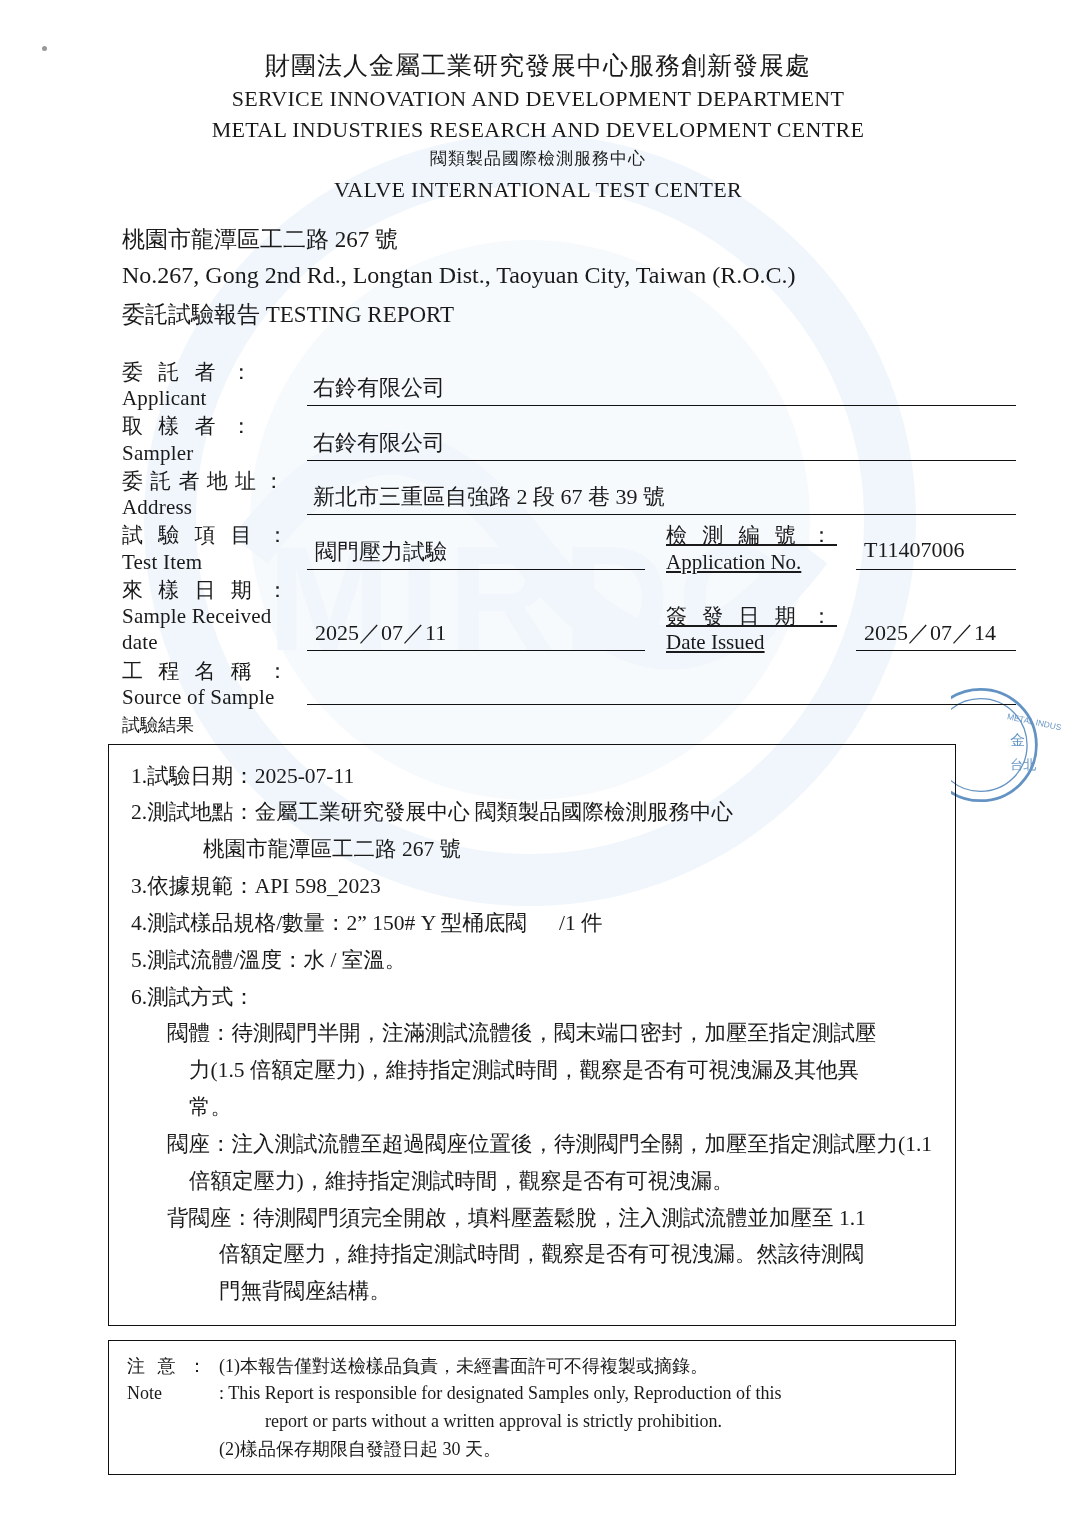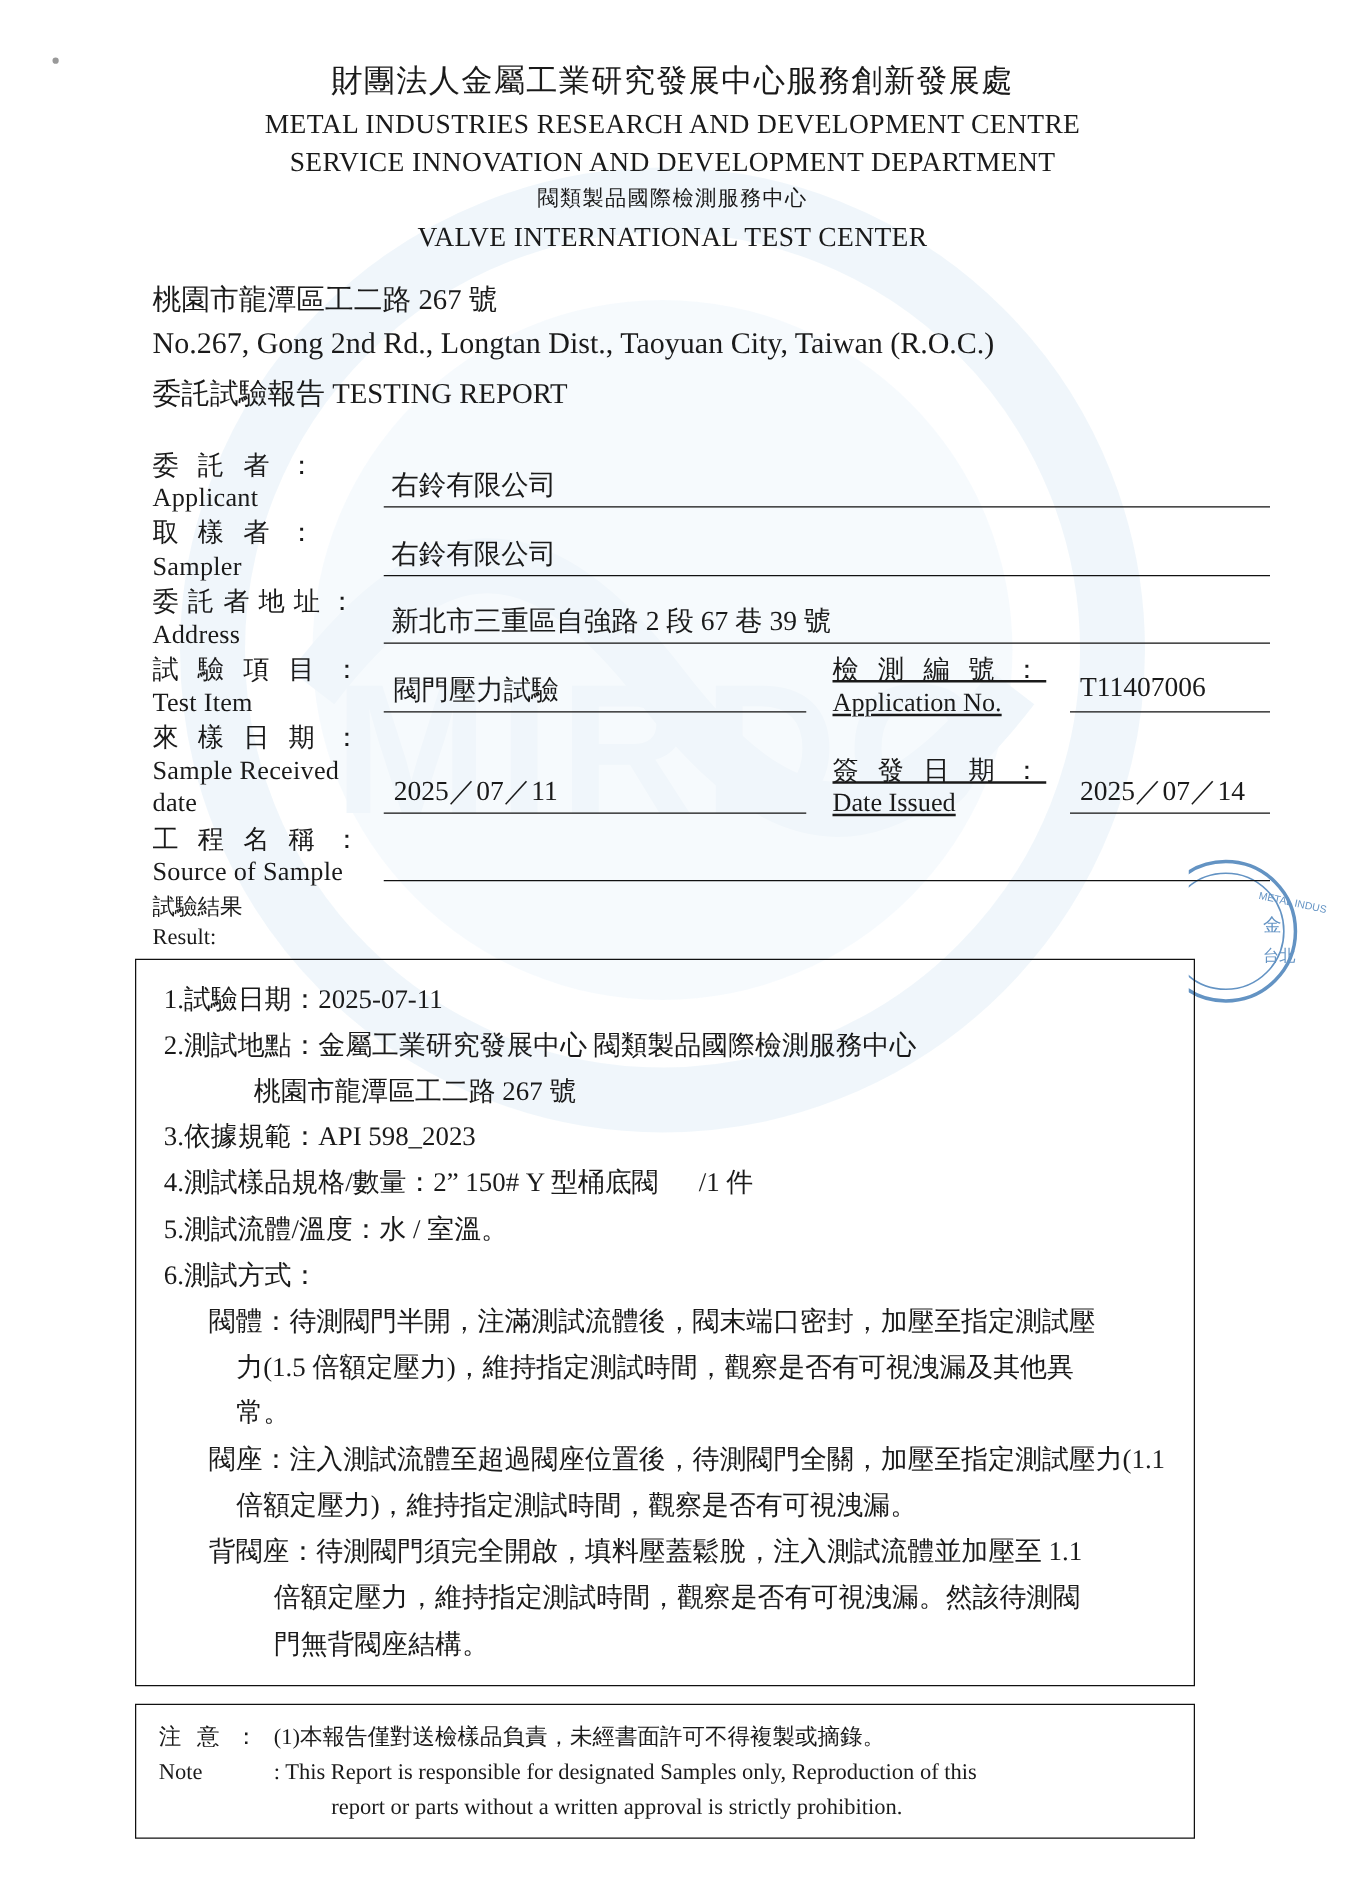--- a/index.html
+++ b/index.html
@@ -243,22 +243,22 @@
     <text x="58" y="42" font-family="Liberation Sans, sans-serif" font-size="9" fill="#2f6fb0" transform="rotate(12 58 42)">METAL INDUS</text>
     <text x="62" y="70" font-family="Liberation Serif, serif" font-size="16" fill="#2f6fb0">金</text>
     <text x="62" y="96" font-family="Liberation Serif, serif" font-size="14" fill="#2f6fb0">台北</text>
   </svg>
 </div>
 
 <div class="page">
 
   <div class="hdr">
     <div class="l-cn">財團法人金屬工業研究發展中心服務創新發展處</div>
+    <div class="l-en">SERVICE INNOVATION AND DEVELOPMENT DEPARTMENT</div>
     <div class="l-en">METAL INDUSTRIES RESEARCH AND DEVELOPMENT CENTRE</div>
-    <div class="l-en">SERVICE INNOVATION AND DEVELOPMENT DEPARTMENT</div>
     <div class="l-cn2">閥類製品國際檢測服務中心</div>
     <div class="l-en2">VALVE INTERNATIONAL TEST CENTER</div>
   </div>
 
   <div class="addr-block">
     <div class="addr-cn">桃園市龍潭區工二路 267 號</div>
     <div class="addr-en">No.267, Gong 2nd Rd., Longtan Dist., Taoyuan City, Taiwan (R.O.C.)</div>
     <div class="rep-title">委託試驗報告  TESTING REPORT</div>
   </div>
 
@@ -327,21 +327,20 @@
         <span class="cn">工 程 名 稱 ：</span>
         <span class="en">Source of Sample</span>
       </div>
       <div class="val"></div>
     </div>
 
   </div>
 
   <div class="result-lbl">
     <div>試驗結果</div>
-    <div>Result:</div>
   </div>
 
   <div class="rbox">
     <div class="ritem">1.試驗日期：2025-07-11</div>
     <div class="ritem">2.測試地點：金屬工業研究發展中心 閥類製品國際檢測服務中心</div>
     <div class="ritem ind3">桃園市龍潭區工二路 267 號</div>
     <div class="ritem">3.依據規範：API 598_2023</div>
     <div class="ritem">4.測試樣品規格/數量：2” 150# Y 型桶底閥      /1 件</div>
     <div class="ritem">5.測試流體/溫度：水 / 室溫。</div>
     <div class="ritem">6.測試方式：</div>
@@ -361,16 +360,20 @@
       <div class="ntxt">(1)本報告僅對送檢樣品負責，未經書面許可不得複製或摘錄。</div>
     </div>
     <div class="nrow">
       <div class="nlbl en">Note</div>
       <div class="ntxt">: This Report is responsible for designated Samples only, Reproduction of this</div>
     </div>
     <div class="nrow">
       <div class="nlbl"></div>
       <div class="ntxt ind">report or parts without a written approval is strictly prohibition.</div>
     </div>
+    <div class="nrow">
+      <div class="nlbl"></div>
+      <div class="ntxt">(2)樣品保存期限自發證日起 30 天。</div>
+    </div>
 
   </div>
 
 </div>
 
 </body></html>

